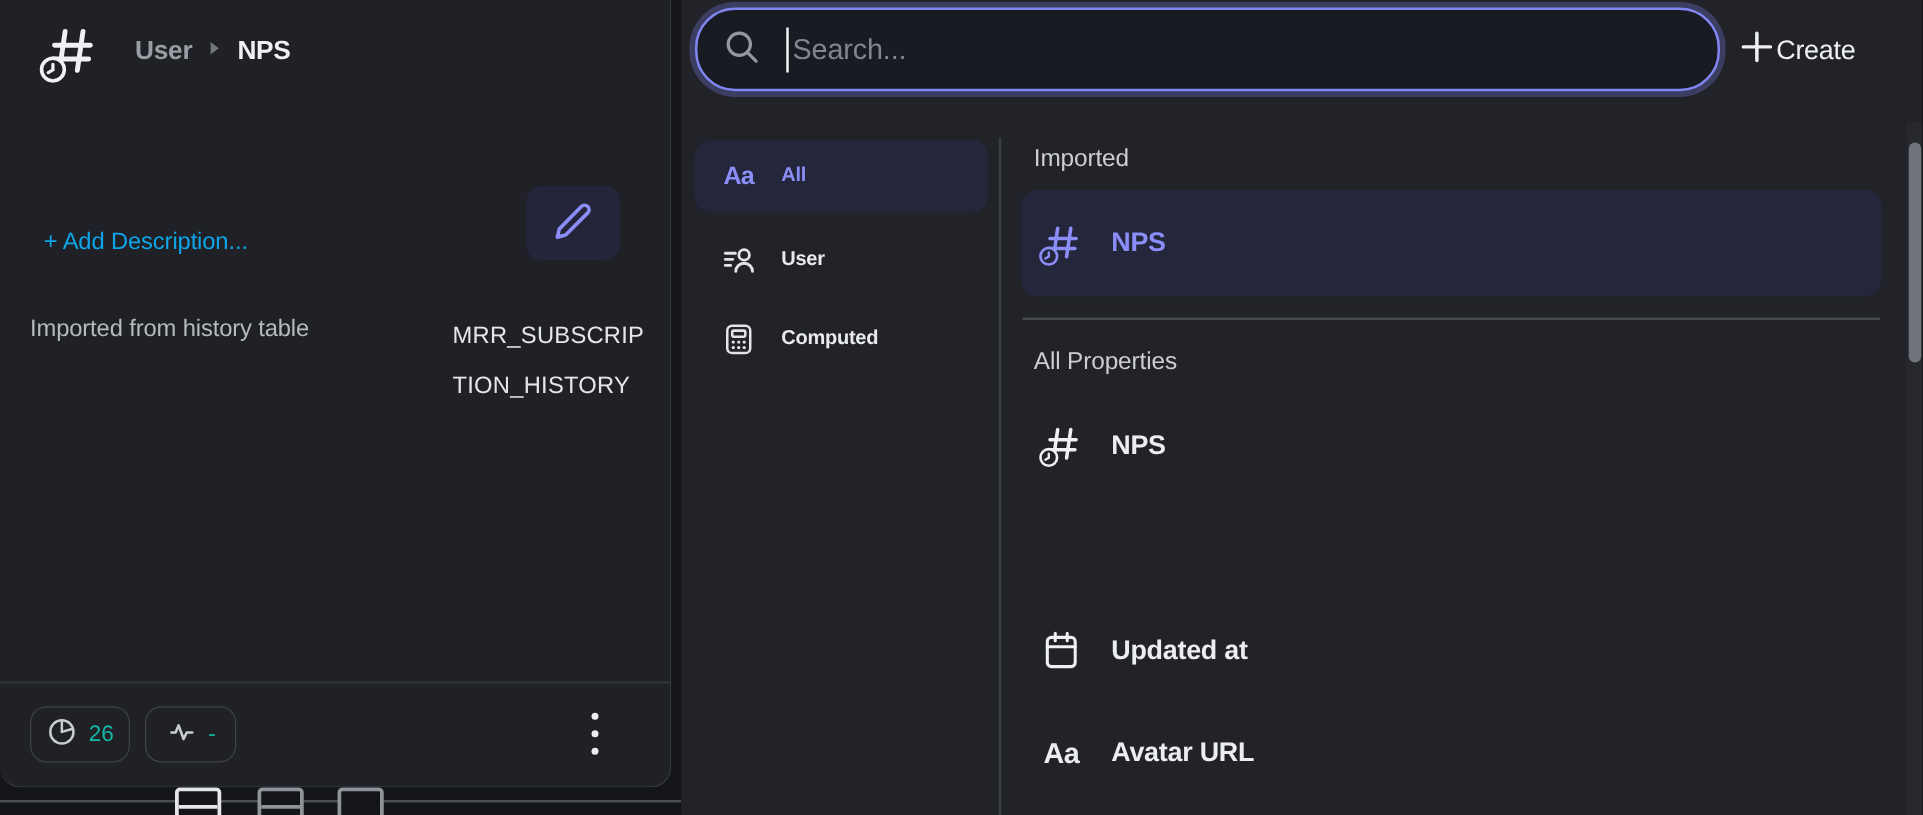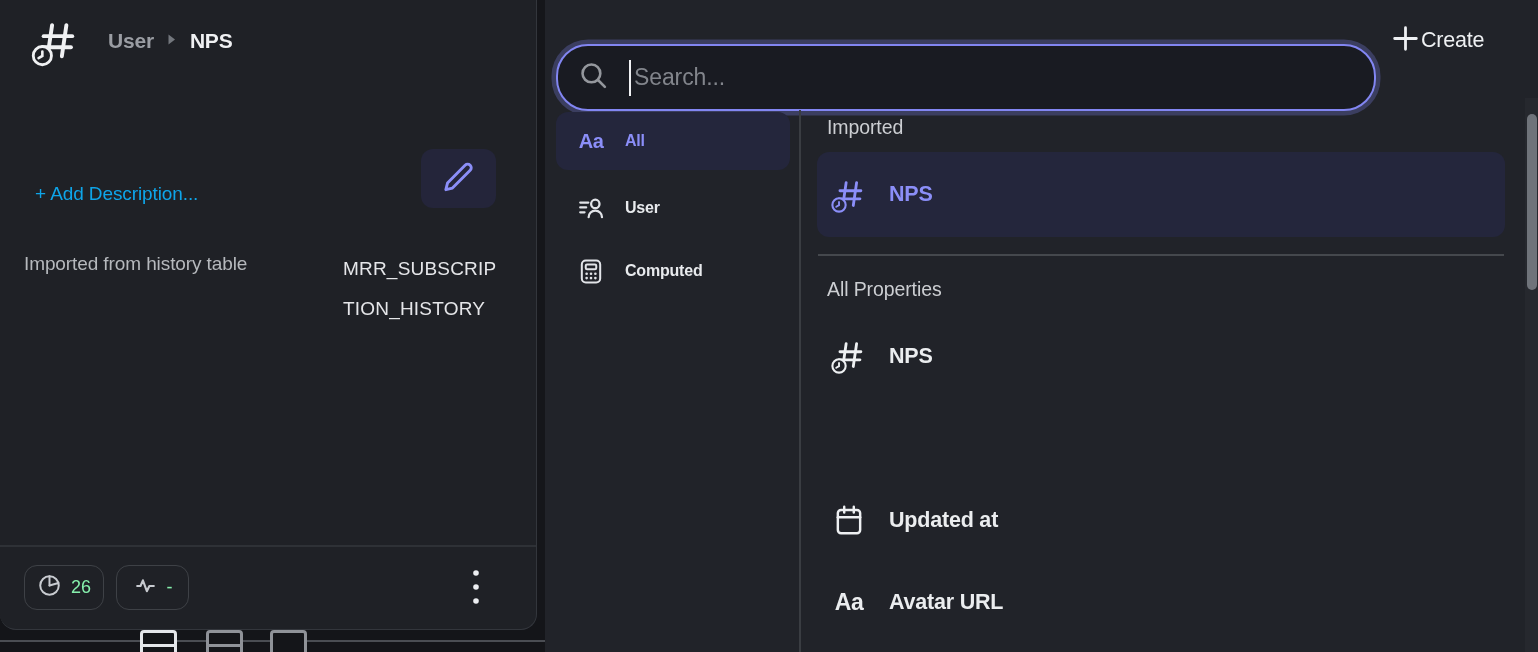--- a/index.html
+++ b/index.html
@@ -23,36 +23,36 @@
   .breadcrumb { position:absolute; left:108px; top:29px; display:flex; align-items:center; gap:13px; }
   .bc-parent { font-size:21px; font-weight:600; color:#9a9da3; letter-spacing:-0.2px; }
   .bc-current { font-size:21px; font-weight:700; color:#f0f1f3; letter-spacing:-0.2px; }
   .recent-badge { position:absolute; left:22px; top:95px; width:478px; height:43px; border-radius:10px;
                   background:#222b27; display:flex; align-items:center; padding-left:12px; gap:20px; }
   .recent-badge-label { font-size:19px; color:#2fbf8c; letter-spacing:-0.1px; }
   .add-desc { position:absolute; left:35px; top:183px; font-size:19px; color:#0ea5e9; letter-spacing:-0.1px; }
   .edit-btn { position:absolute; left:421px; top:149px; width:75px; height:59px; border-radius:12px;
               background:#24253a; display:flex; align-items:center; justify-content:center; cursor:pointer; }
   .meta-label { position:absolute; left:24px; top:253px; font-size:19px; color:#b6b9bd; letter-spacing:-0.1px; }
-  .meta-value { position:absolute; left:343px; top:249px; width:160px; font-size:19px; color:#e5e6e9;
+  .meta-value { position:absolute; left:362px; top:249px; width:160px; font-size:19px; color:#e5e6e9;
                 line-height:39.5px; word-break:break-all; letter-spacing:0.2px; }
   .lp-footer-divider { position:absolute; left:0; top:545px; width:100%; height:1.5px; background:#2e3136; }
   .stat-badge { position:absolute; top:565px; height:45px; border:1.5px solid #3e4146; border-radius:13px;
                 display:flex; align-items:center; justify-content:center; gap:9px; background:transparent; }
   .stat-badge.pie { left:24px; width:80px; }
   .stat-badge.trend { left:116px; width:73px; }
-  .stat-text { font-size:18px; color:#86efac; }
+  .stat-text { font-size:18px; color:#14b8a6; }
   .kebab { position:absolute; left:461px; top:564px; width:30px; height:48px;
            display:flex; align-items:center; justify-content:center; cursor:pointer; }
 
   
   .popover { position:absolute; left:545px; top:0; width:993px; height:652px; z-index:3; background:#212329; }
   .search-box { position:absolute; left:11px; top:6px; width:820px; height:67px; border-radius:32px;
                 border:2px solid #8286f2; background:#191b22; box-shadow:0 0 0 4.5px rgba(130,134,242,0.28);
-                display:flex; align-items:center; padding-left:20px;margin-top:38px; }
+                display:flex; align-items:center; padding-left:20px; }
   .search-caret { width:2px; height:36px; background:#f0f1f4; margin-left:20px; }
   .search-placeholder { font-size:23px; color:#82858c; margin-left:3px; letter-spacing:-0.1px; }
   .create-btn { position:absolute; left:845px; top:13px; height:54px; display:flex; align-items:center; cursor:pointer; }
   .create-label { font-size:21.5px; font-weight:500; color:#eef0f2; letter-spacing:-0.2px; }
 
   .filter-item { position:absolute; left:11px; width:234px; height:58px; border-radius:12px;
                  display:flex; align-items:center; padding-left:21px; gap:20px; cursor:pointer; }
   .filter-item.selected { background:#24263c; }
   .aa-glyph { font-size:20px; font-weight:600; color:#e4e6ea; letter-spacing:-0.5px; }
   .filter-item.selected .aa-glyph, .filter-item.selected .filter-label { color:#8b8ef8; }

